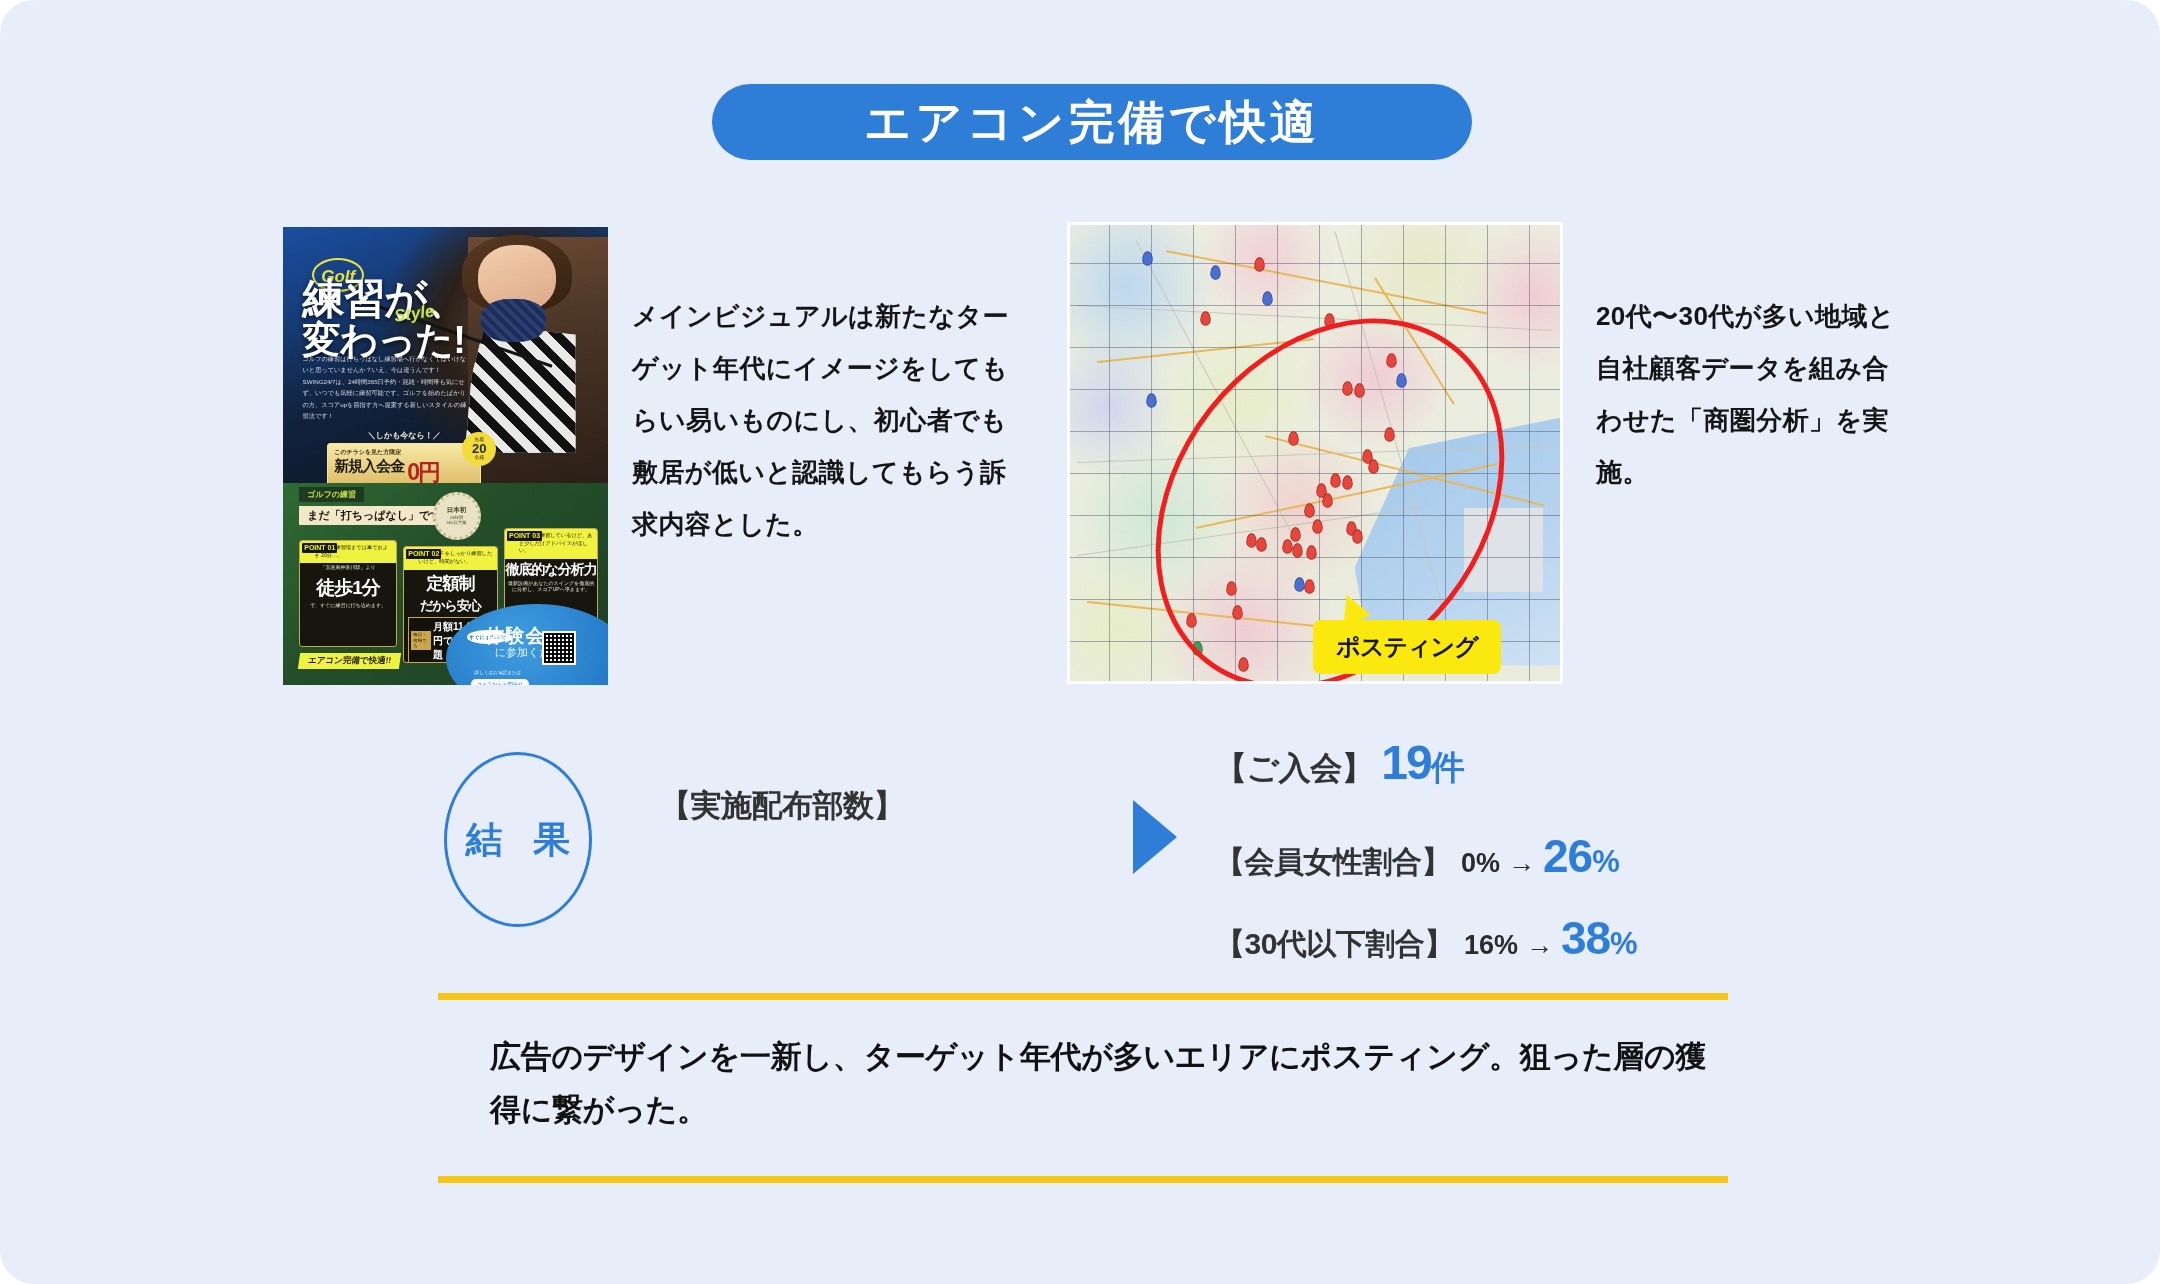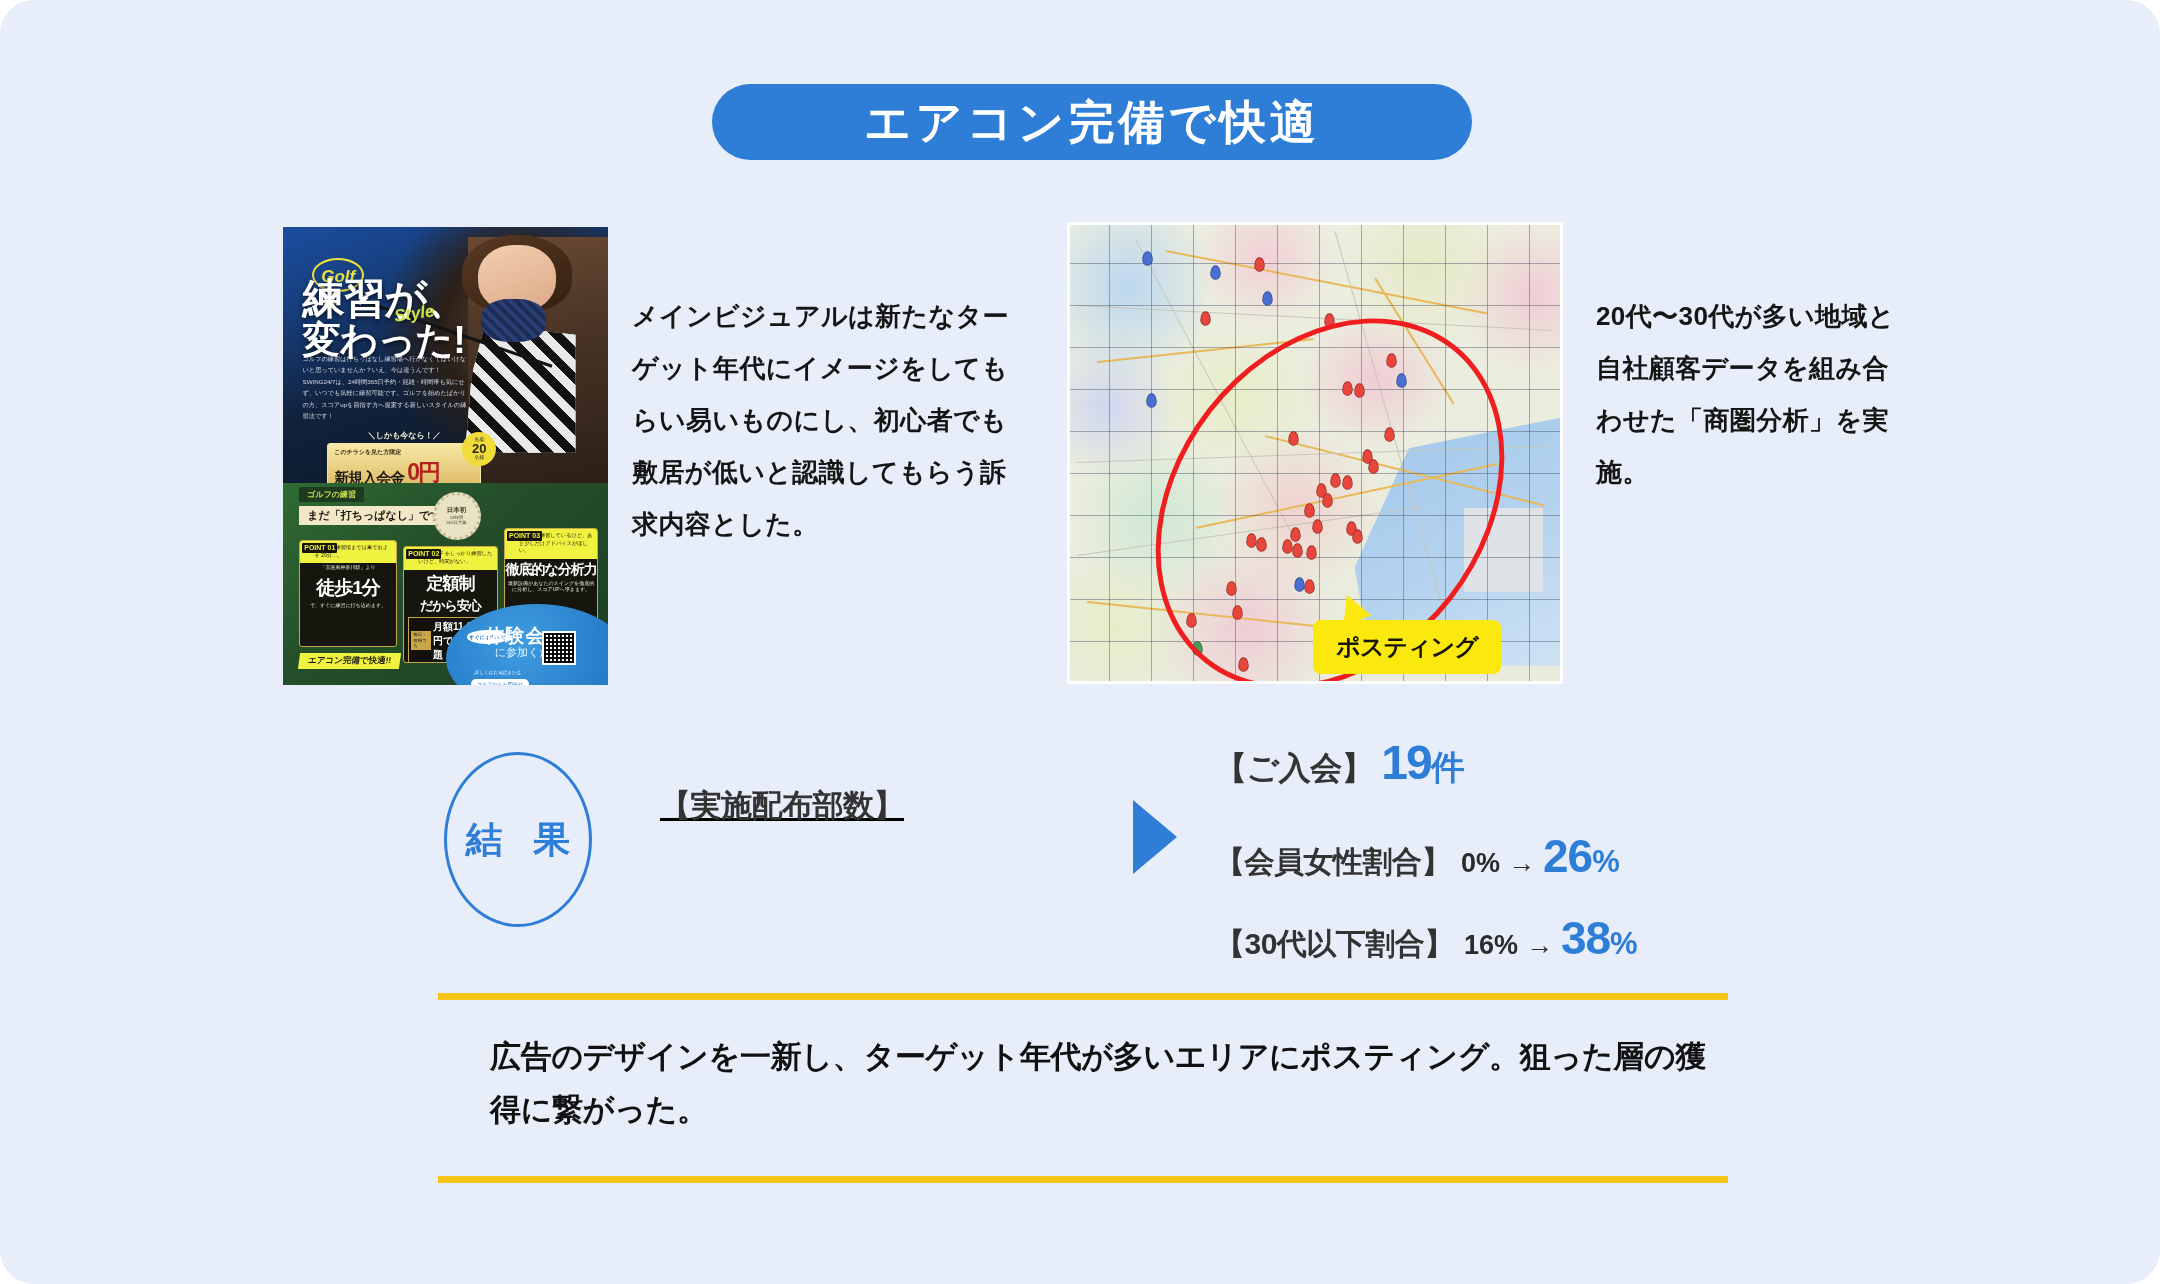--- a/index.html
+++ b/index.html
@@ -48,21 +48,21 @@
   .fl-style{position:absolute;left:34%;top:30%;color:#c9e14b;font-size:17px;
     font-style:italic;font-weight:bold;transform:rotate(-8deg);}
   .fl-body{position:absolute;left:6%;top:49%;width:52%;color:#d8dde6;font-size:6.2px;
     line-height:1.85;}
   .fl-sale{position:absolute;left:5%;top:79%;width:56%;padding-left:28px;}
   .fl-sale .lead{color:#f0f0d8;font-size:8px;font-weight:bold;text-align:center;
     margin-bottom:2px;}
   .fl-badgebox{position:relative;background:linear-gradient(#f7e9a6,#d9b45b);
     border:1.5px solid #f5e6a8;border-radius:3px;padding:4px 6px 5px;}
   .fl-badgebox .t1{color:#3a2a10;font-size:6px;font-weight:bold;}
-  .fl-badgebox .t2{display:flex;align-items:flex-end;gap:3px;}
+  .fl-badgebox .t2{display:flex;gap:3px;}
   .fl-badgebox .t2 a{color:#1d1a12;font-size:15px;font-weight:bold;letter-spacing:-1px;}
   .fl-badgebox .t2 b{color:#b42020;font-size:23px;font-weight:bold;letter-spacing:-2px;}
   .fl-circ20{position:absolute;right:-16px;top:-12px;width:34px;height:34px;border-radius:50%;
     background:#f2dc3c;display:flex;flex-direction:column;align-items:center;
     justify-content:center;line-height:1;}
   .fl-circ20 i{font-size:5px;color:#2b2b14;font-style:normal;}
   .fl-circ20 em{font-size:13px;font-weight:bold;color:#2b2b14;font-style:normal;}
 
   .fl-low{position:absolute;left:0;top:56%;width:100%;height:44%;
     background:linear-gradient(140deg,#2f6b33 0%,#244f2a 40%,#1d3f22 100%);}
@@ -169,21 +169,21 @@
     line-height:2.0;letter-spacing:.4px;}
   #copy-left{left:632px;top:290px;width:392px;}
   #copy-right{left:1596px;top:290px;width:310px;}
 
   
   #res-circle{position:absolute;left:444px;top:752px;width:148px;height:175px;
     border:3px solid #2e7dd7;border-radius:50%;display:flex;align-items:center;
     justify-content:center;}
   #res-circle .txt{color:#2e7dd7;font-size:37px;font-weight:bold;letter-spacing:10px;
     text-indent:10px;}
-  #res-left{position:absolute;left:660px;top:785px;text-decoration:underline;}
+  #res-left{position:absolute;left:660px;top:785px;}
   #res-left .lbl{font-size:31px;font-weight:bold;color:#333;letter-spacing:-.5px;}
   #res-left .val{margin-top:10px;font-size:44px;font-weight:bold;letter-spacing:-1px;
     white-space:nowrap;}
   #res-left .val .b{color:#2e7dd7;}
   #res-left .val .d{color:#333;}
   #res-arrow{position:absolute;left:1133px;top:800px;width:0;height:0;
     border-top:37px solid transparent;border-bottom:37px solid transparent;
     border-left:44px solid #2e7dd7;}
   #res-right{position:absolute;left:1215px;top:735px;}
   #res-right .r1{display:flex;align-items:baseline;white-space:nowrap;}

